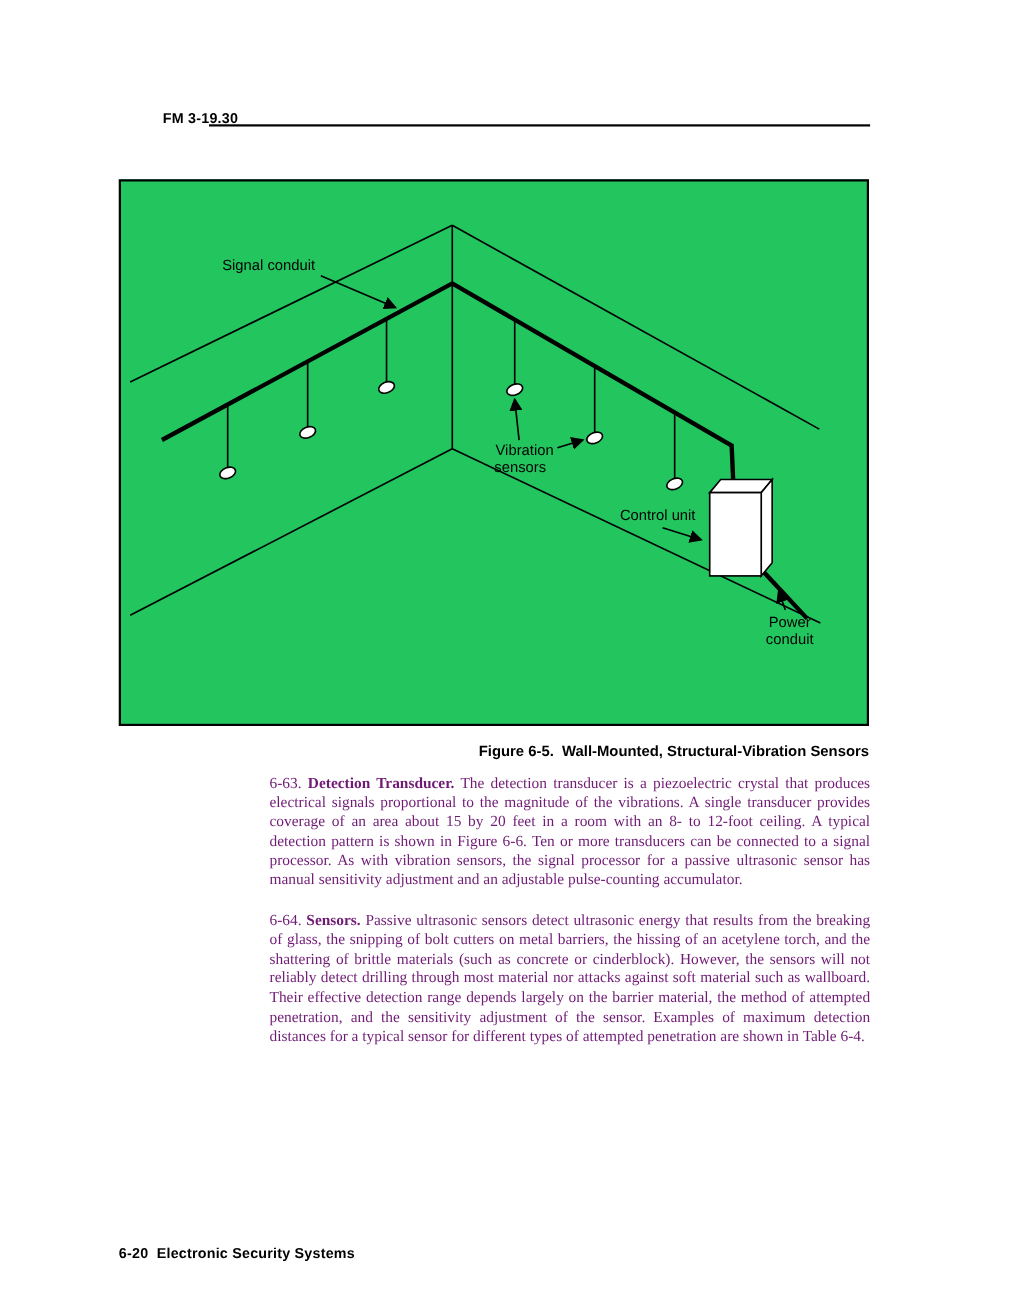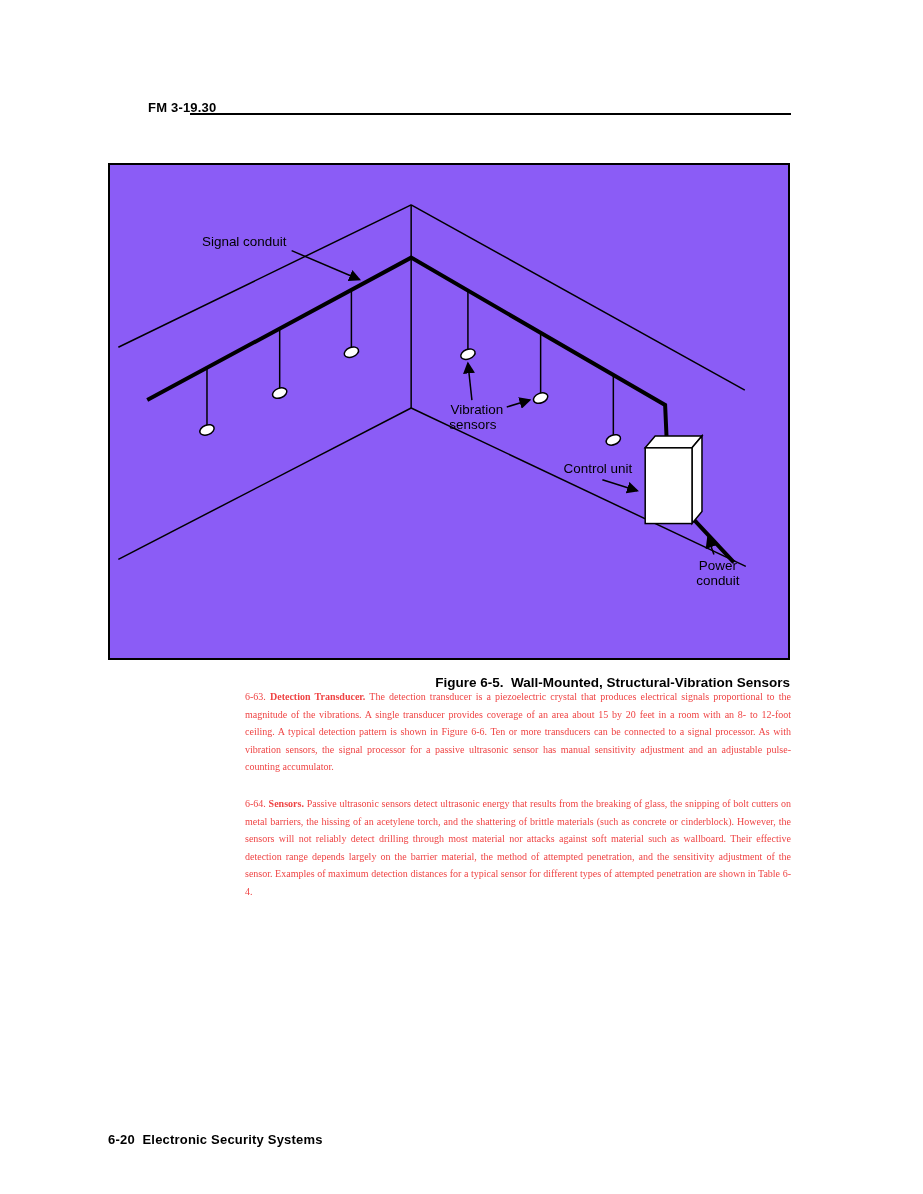--- a/index.html
+++ b/index.html
@@ -7,34 +7,34 @@
   .page {
     position:relative; width:923px; height:1194px; background:#ffffff;
     font-family:"Liberation Sans", sans-serif; color:#000; overflow:hidden;
     margin:0 auto;
   }
   .header-title { position:absolute; left:108px; top:100px; font-size:13px; font-weight:bold; letter-spacing:0.2px;margin-left:40px; }
   .header-rule  { position:absolute; left:190px; top:113px; width:601px; height:2px; background:#000; }
 
   .figure-box {
     position:absolute; left:108px; top:163px; width:682px; height:497px;
-    border:2px solid #000; background:#8b5cf6;
+    border:2px solid #000; background:#22c55e;
   }
   .figure-box svg { display:block; width:100%; height:100%; }
   .figure-box svg text { font-family:"Liberation Sans", sans-serif; font-size:13.5px; fill:#000; }
 
   .figure-caption {
     position:absolute; left:108px; top:675px; width:682px;
     text-align:right; font-size:13.5px; font-weight:bold; white-space:pre-wrap;
   }
 
   .body-text {
-    position:absolute; left:245px; top:688px; width:546px;
-    font-family:"Liberation Serif", serif; font-size:10px; line-height:17.6px;
-    text-align:justify; color:#ef4444;
+    position:absolute; left:245px; top:704px; width:546px;
+    font-family:"Liberation Serif", serif; font-size:14px; line-height:17.6px;
+    text-align:justify; color:#701a75;
   }
   .body-text p { margin:0 0 19px 0; }
   .body-text b { font-weight:bold; }
 
   .footer {
     position:absolute; left:108px; top:1132px; font-size:13px; font-weight:bold;
     white-space:pre-wrap; letter-spacing:0.2px;
   }
 </style>
 </head>

